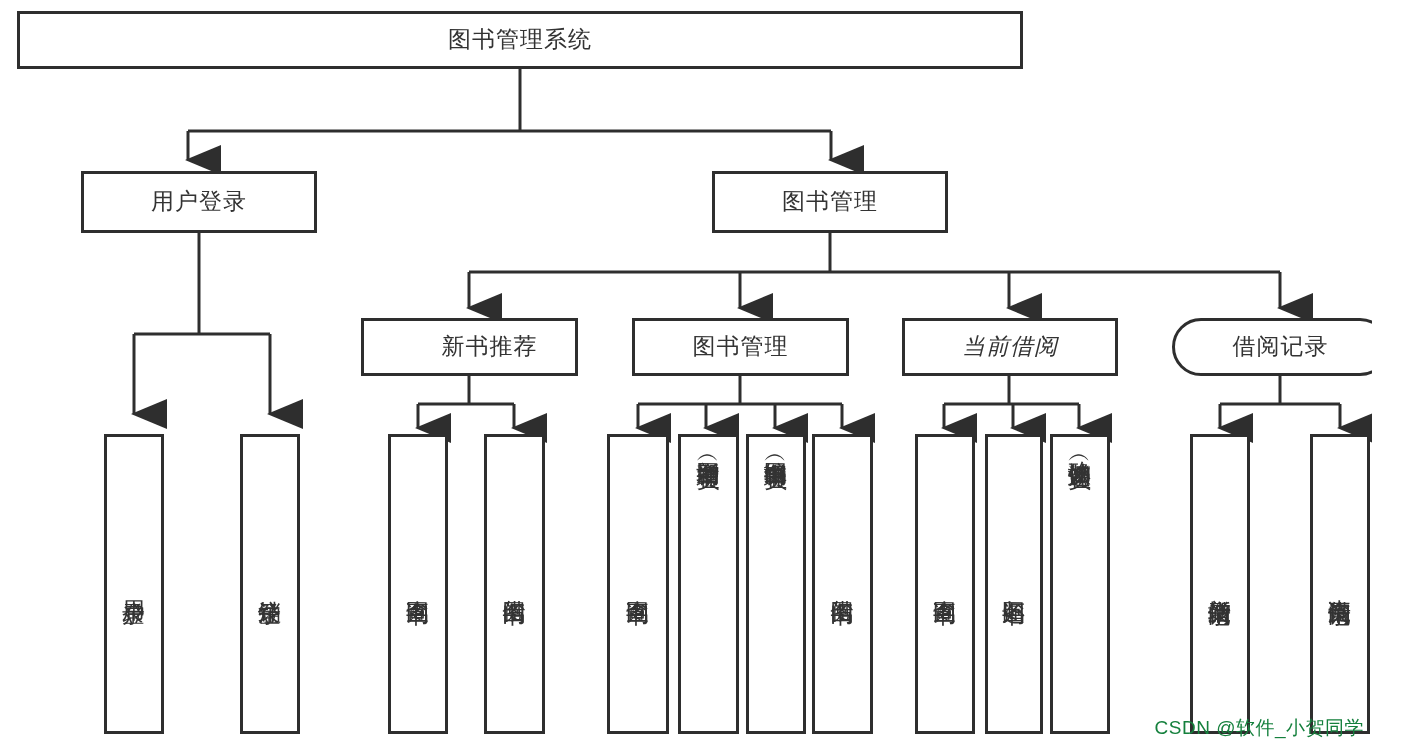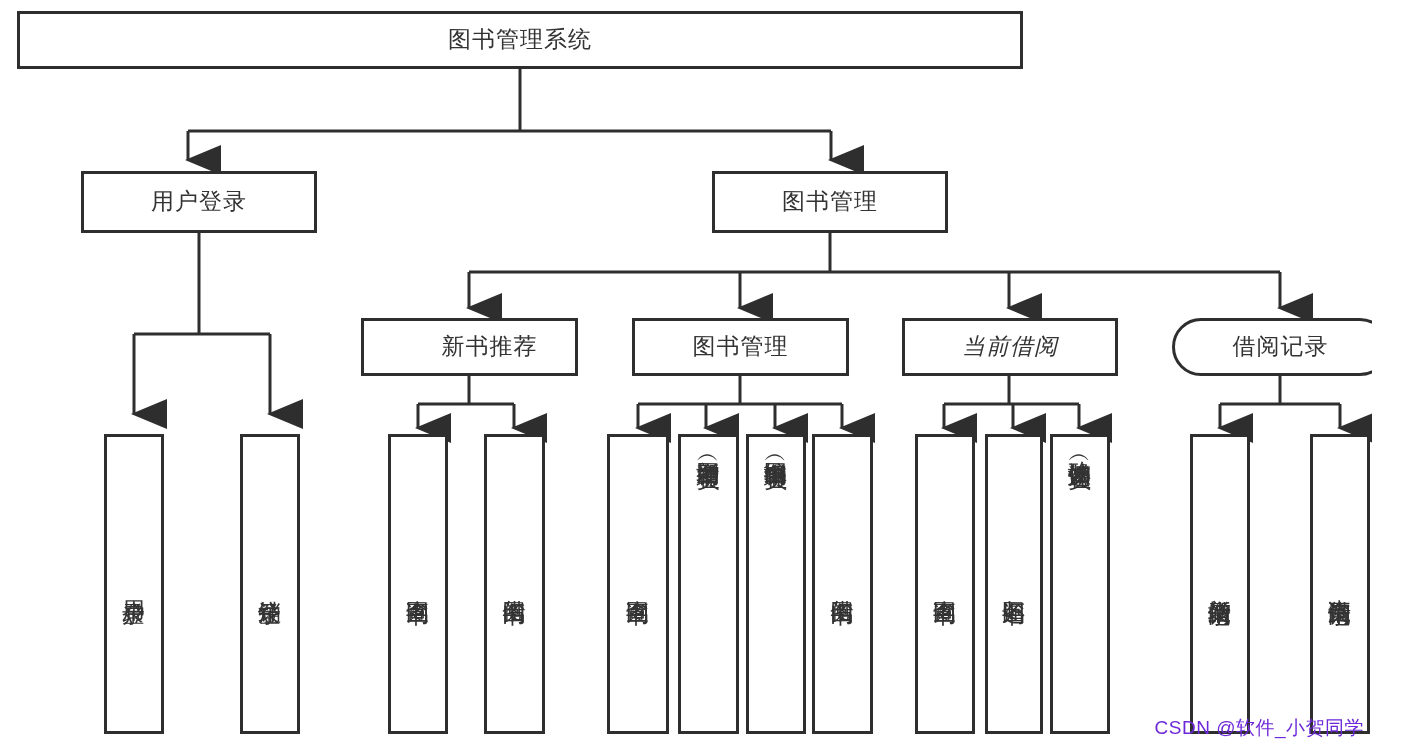--- a/index.html
+++ b/index.html
@@ -56,21 +56,21 @@
   }
   .leaf-box.center-v {
     align-items: center;
     padding-top: 0;
   }
   .watermark {
     position: absolute;
     right: 8px;
     bottom: 6px;
     font-size: 19px;
-    color: #6d28d9;
+    color: #15803d;
     white-space: nowrap;
     letter-spacing: 0.5px;
   }
 </style>
 </head>
 <body>
 
 <div id="diagram-root">
 
   <svg class="layer" viewBox="0 0 1405 747">

